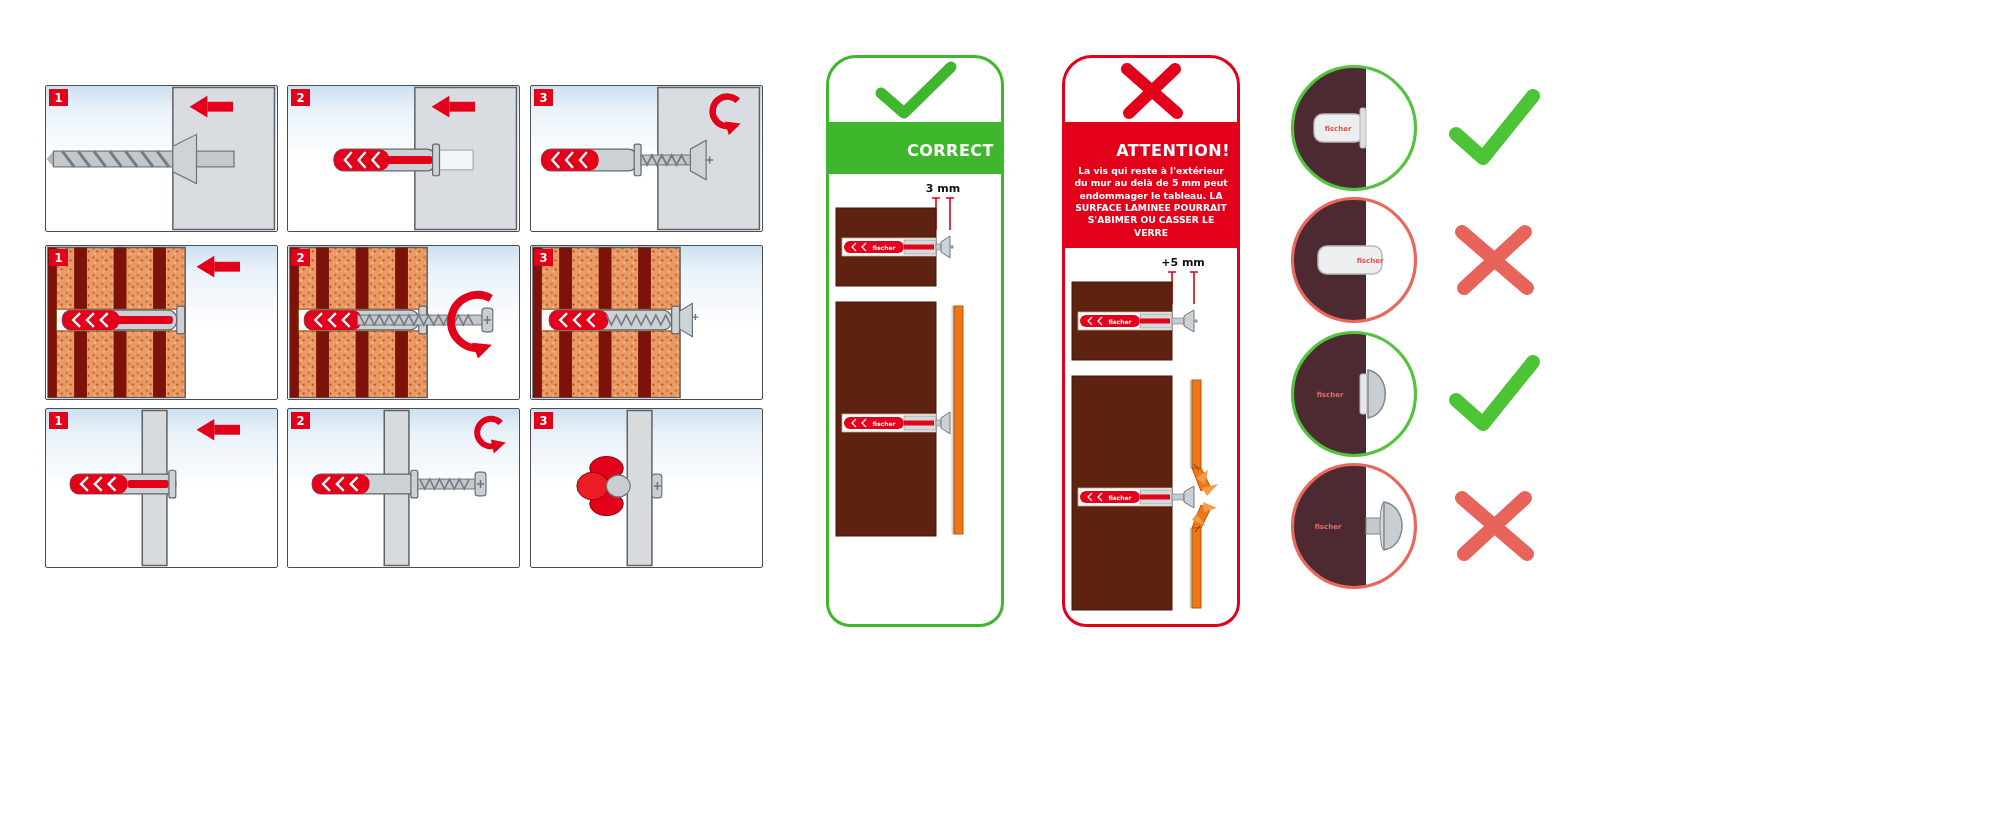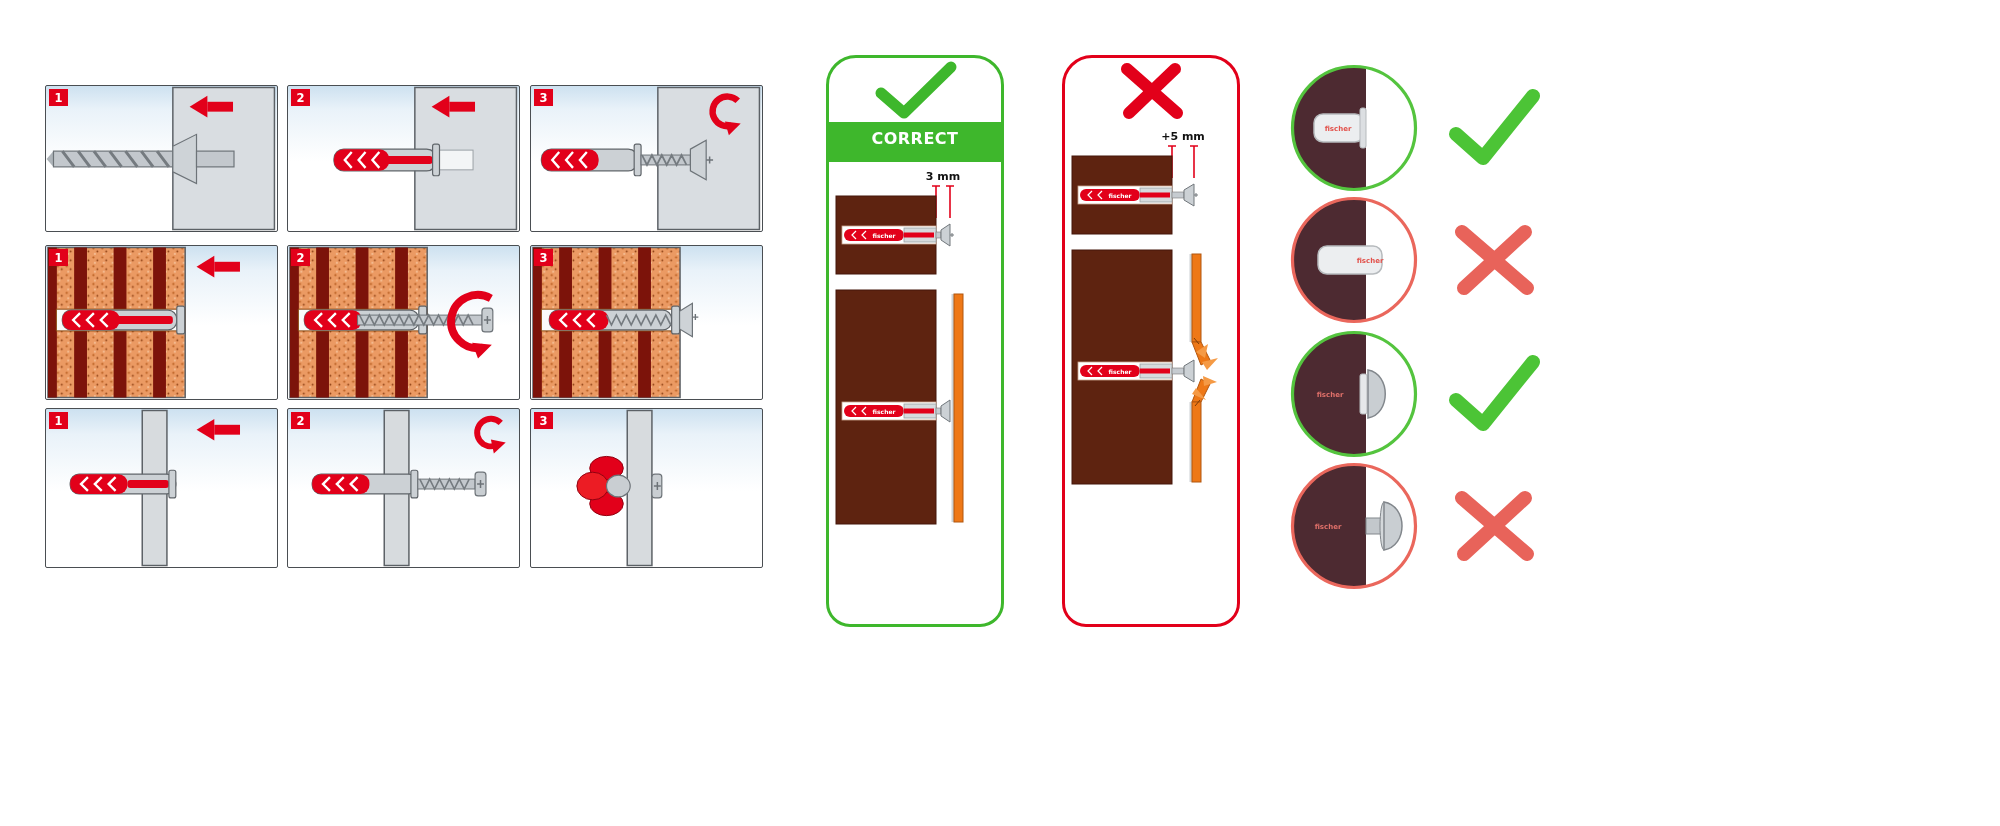--- a/index.html
+++ b/index.html
@@ -17,21 +17,21 @@
 
   
   .tag{position:absolute;width:178px;height:572px;background:#fff;overflow:hidden;
        display:flex;flex-direction:column;box-sizing:border-box;}
   .tag-correct{left:826px;top:55px;border:3px solid #3eb72c;border-radius:30px 30px 24px 24px;}
   .tag-attention{left:1062px;top:55px;border:3px solid #e2001a;border-radius:30px 30px 24px 24px;}
   .tag-check{height:64px;display:flex;align-items:center;justify-content:center;flex:0 0 auto;}
   .tag-head{color:#fff;text-align:center;padding:5px 7px 9px;flex:0 0 auto;}
   .tag-correct .tag-head{background:#3eb72c;}
   .tag-attention .tag-head{background:#e2001a;}
-  .tag-title{font-size:16px;font-weight:bold;letter-spacing:.5px;margin:2px 0 5px;}
+  .tag-title{font-size:16px;font-weight:bold;letter-spacing:.5px;margin:14px 0 5px;text-align:right;}
   .tag-body{font-size:9.2px;font-weight:600;line-height:1.34;}
   .tag-art{flex:1;display:flex;flex-direction:column;align-items:center;padding-top:4px;}
   .tag-art svg{display:block;}
 
   
   .result-item{position:absolute;left:1288px;display:flex;align-items:center;}
   .ri1{top:62px}.ri2{top:194px}.ri3{top:328px}.ri4{top:460px}
   .mark{margin-left:26px;}
 </style>
 </head>
@@ -307,20 +307,24 @@
         <rect x="122" y="10" width="9" height="228" fill="#ee7817" stroke="#b2560e" stroke-width="1"></rect>
       </svg>
     </div>
   </div>
 
   <div class="tag tag-attention">
     <div class="tag-check">
       <svg width="72" height="58" viewBox="0 0 72 58">
         <path d="M12 8 L62 52 M60 8 L14 52" fill="none" stroke="#e2001a" stroke-width="12" stroke-linecap="round"></path>
       </svg>
+    </div>
+    <div class="tag-head">
+      <div class="tag-title">ATTENTION!</div>
+      <div class="tag-body">La vis qui reste à l'extérieur du mur au delà de 5 mm peut endommager le tableau. LA SURFACE LAMINEE POURRAIT S'ABIMER OU CASSER LE VERRE</div>
     </div>
     <div class="tag-art">
       <svg width="166" height="112" viewBox="0 0 166 112">
         <text x="115" y="14" text-anchor="middle" font-size="11" font-weight="bold" fill="#111">+5 mm</text>
         <path d="M104,20 v32 M126,20 v32 M100,20 h8 M122,20 h8" stroke="#e2001a" stroke-width="1.6" fill="none"></path>
         <rect x="4" y="30" width="100" height="78" fill="#5e2310" stroke="#44170a"></rect>
         <rect x="10" y="60" width="94" height="18" fill="#ffffff" stroke="#caa58f" stroke-width="0.8"></rect>
         <g>
           <rect x="12" y="63" width="60" height="12" rx="6" fill="#e2001a"></rect>
           <path d="M24,65 l-4,4 l4,4 M34,65 l-4,4 l4,4" stroke="#ffffff" stroke-width="1.2" fill="none"></path>

